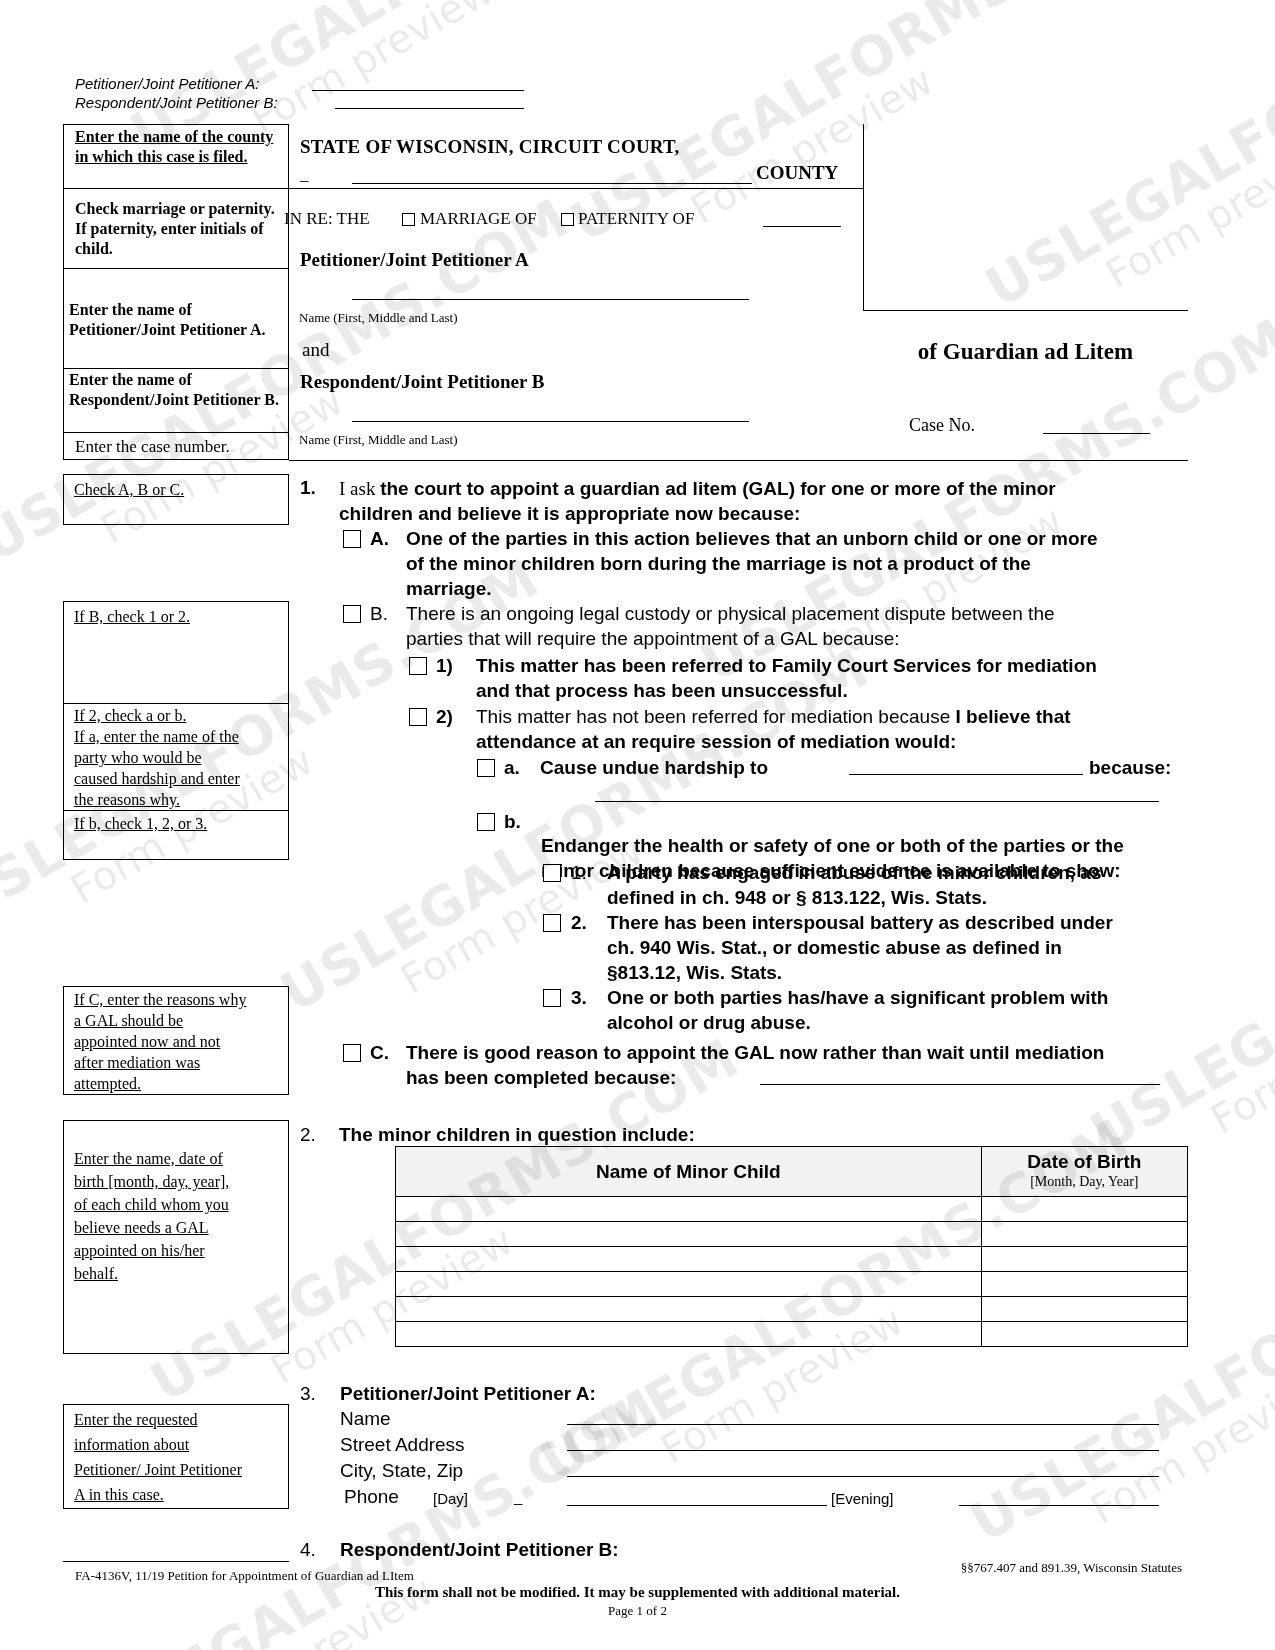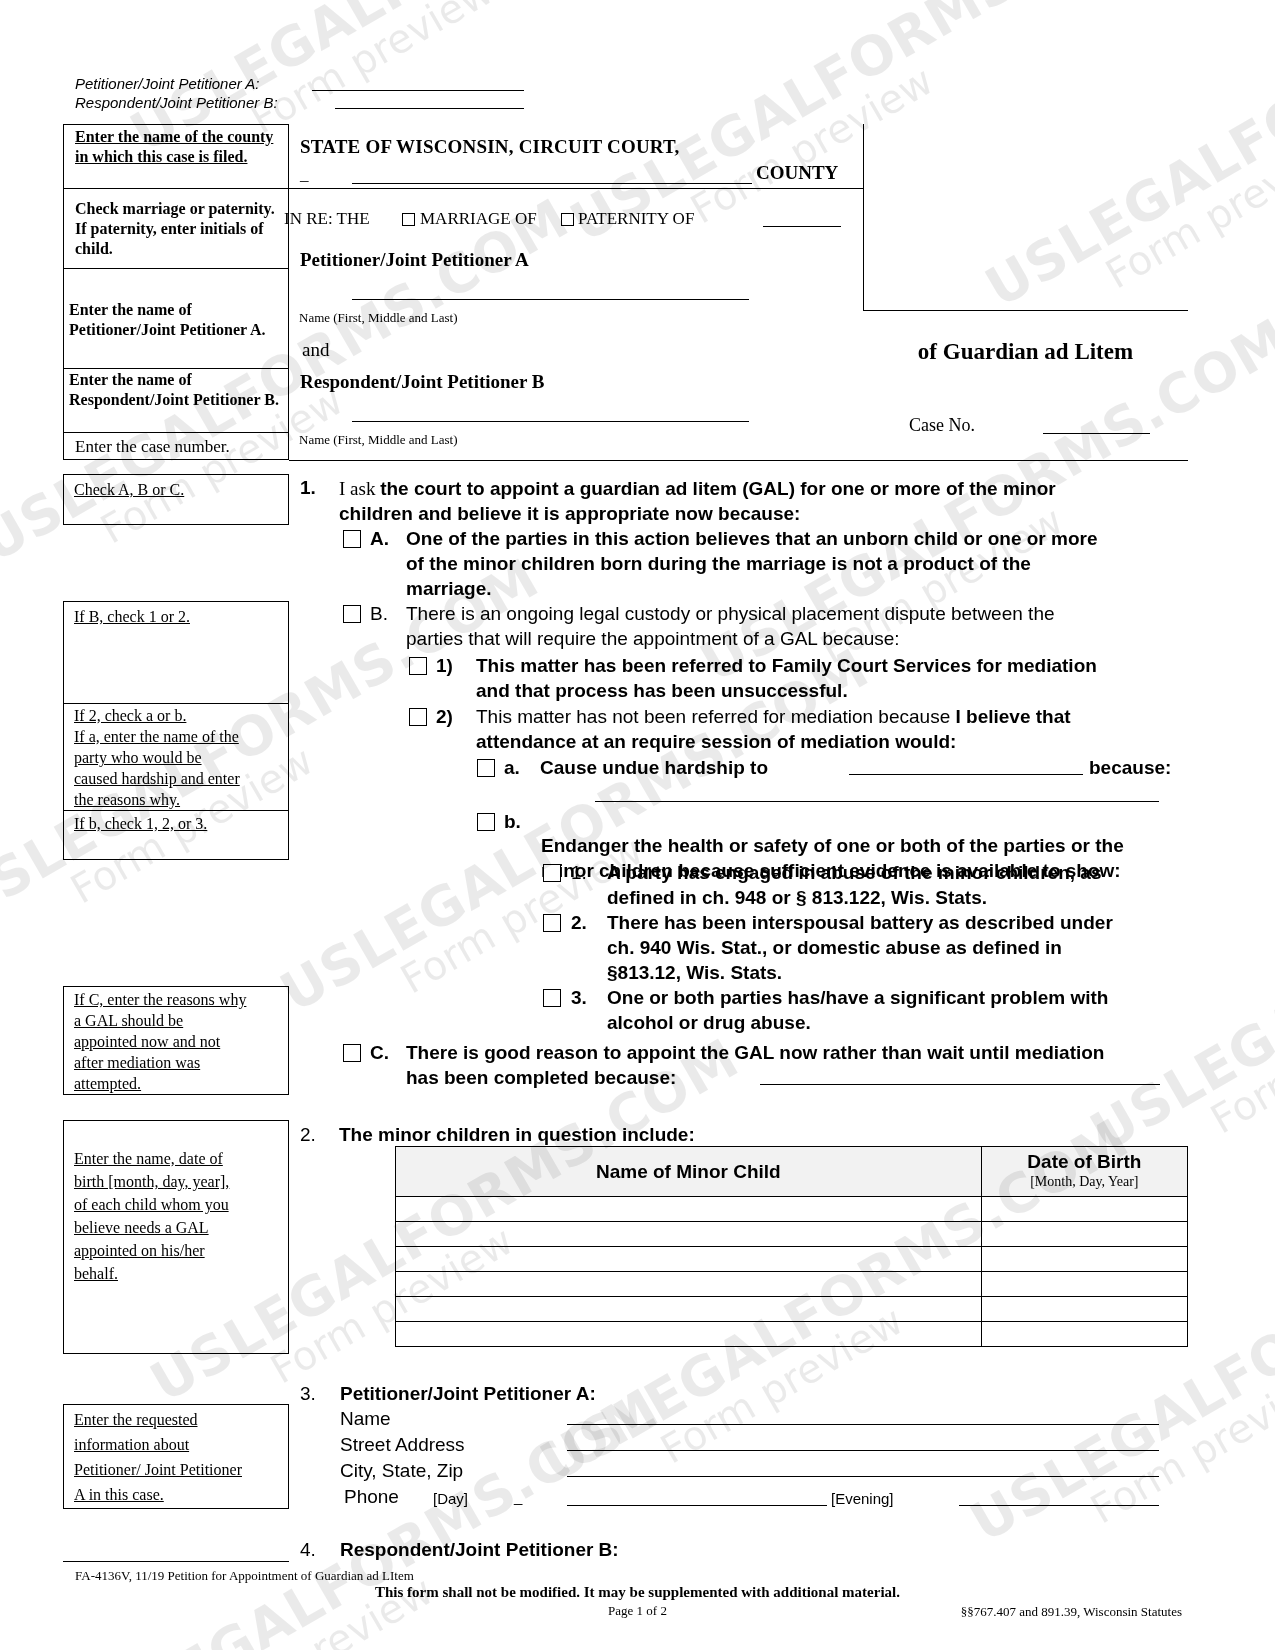--- a/index.html
+++ b/index.html
@@ -262,21 +262,21 @@
 <div class="abs sans" style="left:433px;top:1490px;font-size:15px;">[Day]</div>
 <div class="abs sans" style="left:514px;top:1488px;font-size:15px;">_</div>
 <div class="line" style="left:567px;top:1505px;width:260px;"></div>
 <div class="abs sans" style="left:831px;top:1490px;font-size:15px;">[Evening]</div>
 <div class="line" style="left:959px;top:1505px;width:200px;"></div>
 
 <div class="abs bodytxt" style="left:300px;top:1537px;">4.</div>
 <div class="abs bodytxt b" style="left:340px;top:1537px;">Respondent/Joint Petitioner B:</div>
 
 <div class="abs serif" style="left:75px;top:1568px;font-size:13px;">FA-4136V, 11/19 Petition for Appointment of Guardian ad LItem</div>
-<div class="abs serif" style="left:800px;top:1604px;width:382px;text-align:right;font-size:13px;">§§767.407 and 891.39, Wisconsin Statutes</div>
+<div class="abs serif" style="left:800px;top:1560px;width:382px;text-align:right;font-size:13px;">§§767.407 and 891.39, Wisconsin Statutes</div>
 <div class="abs serif b" style="left:0;top:1584px;width:1275px;text-align:center;font-size:15px;">This form shall not be modified.  It may be supplemented with additional material.</div>
 <div class="abs serif" style="left:0;top:1603px;width:1275px;text-align:center;font-size:13px;">Page 1 of 2</div>
 
 <div class="wm" style="left:120px;top:110px;">
     <span class="big">USLEGALFORMS.COM</span>
     <span class="small">Form preview</span>
   </div>
 <div class="wm" style="left:560px;top:200px;">
     <span class="big">USLEGALFORMS.COM</span>
     <span class="small">Form preview</span>

